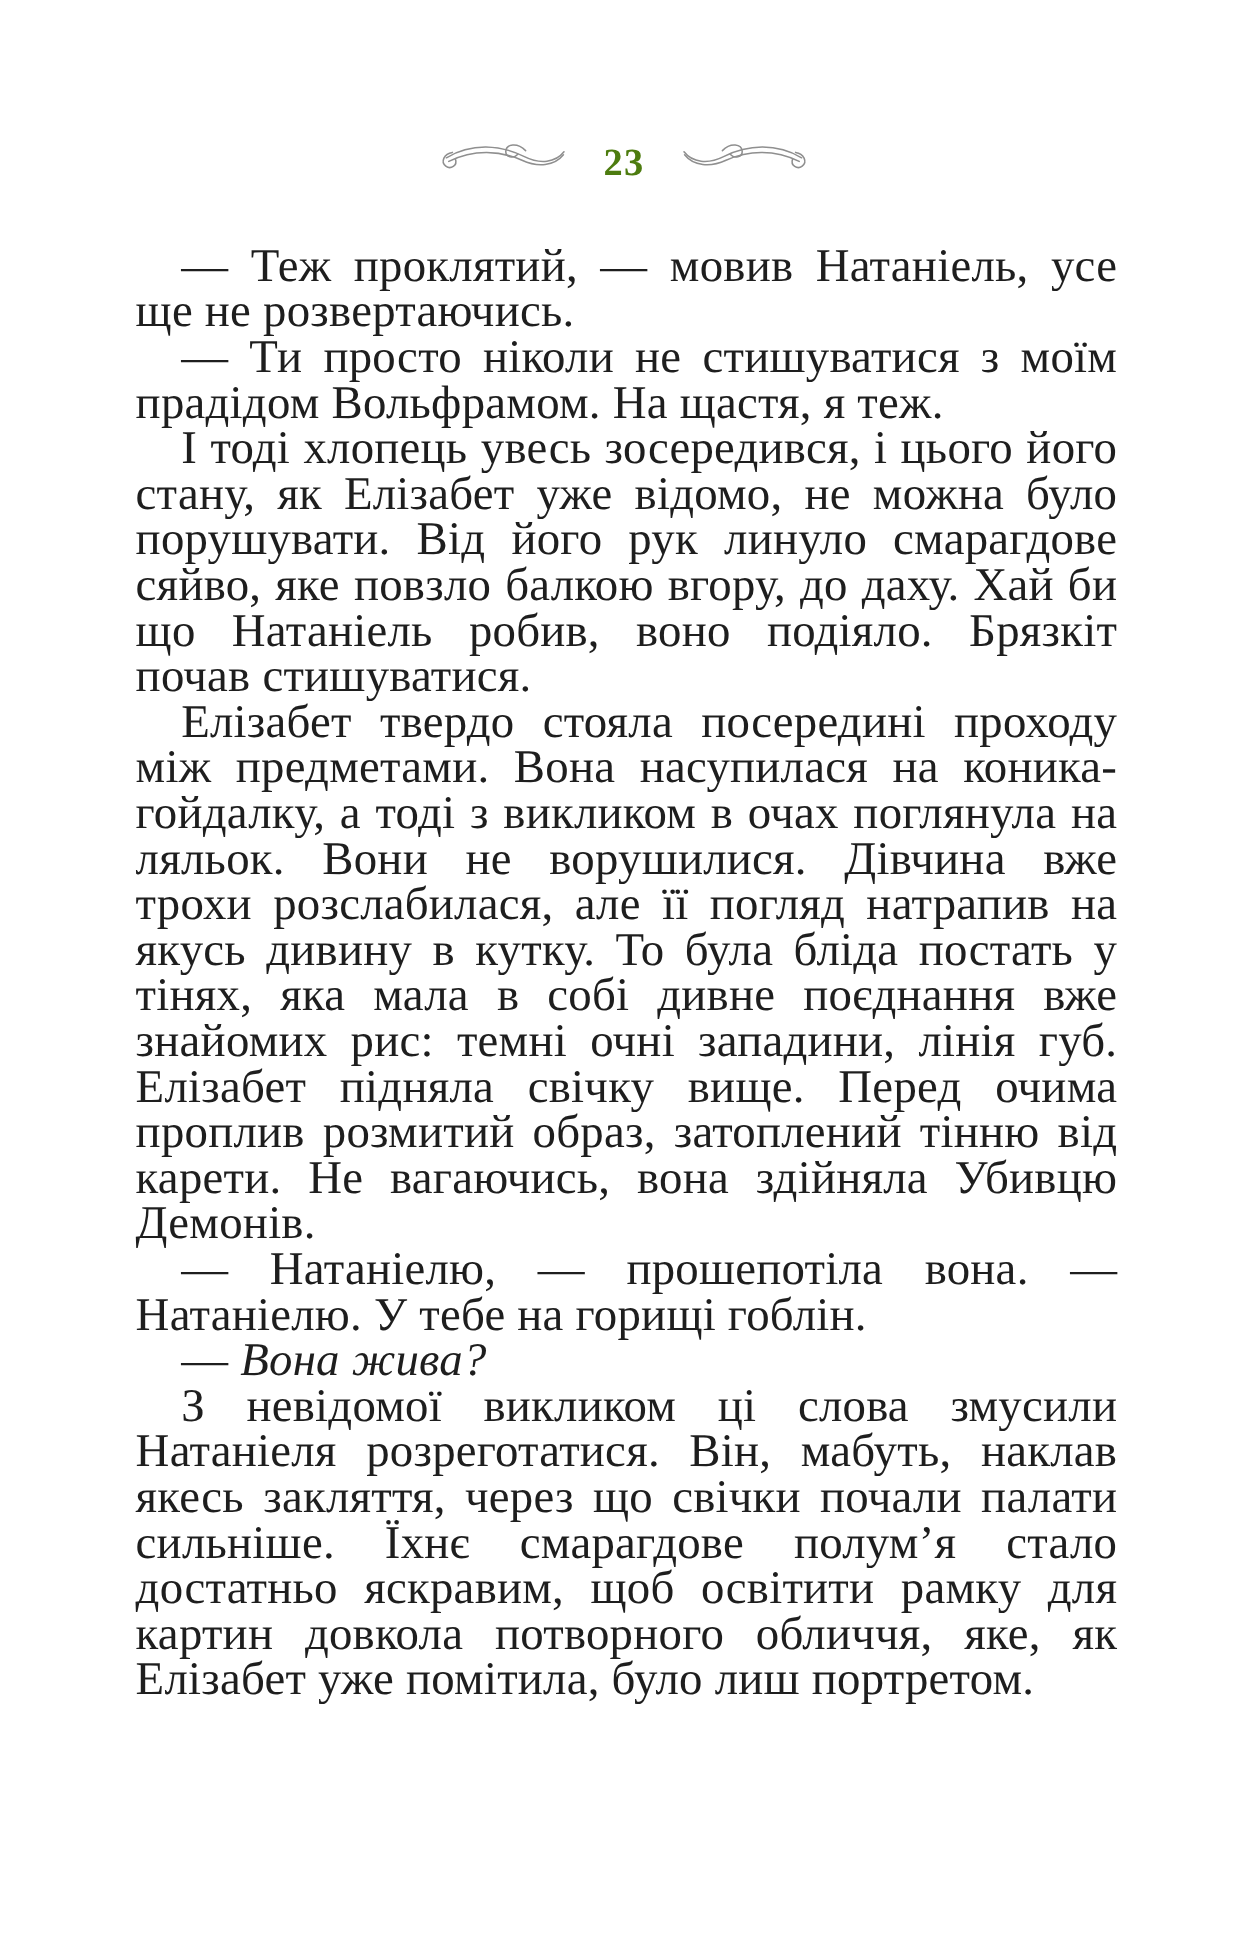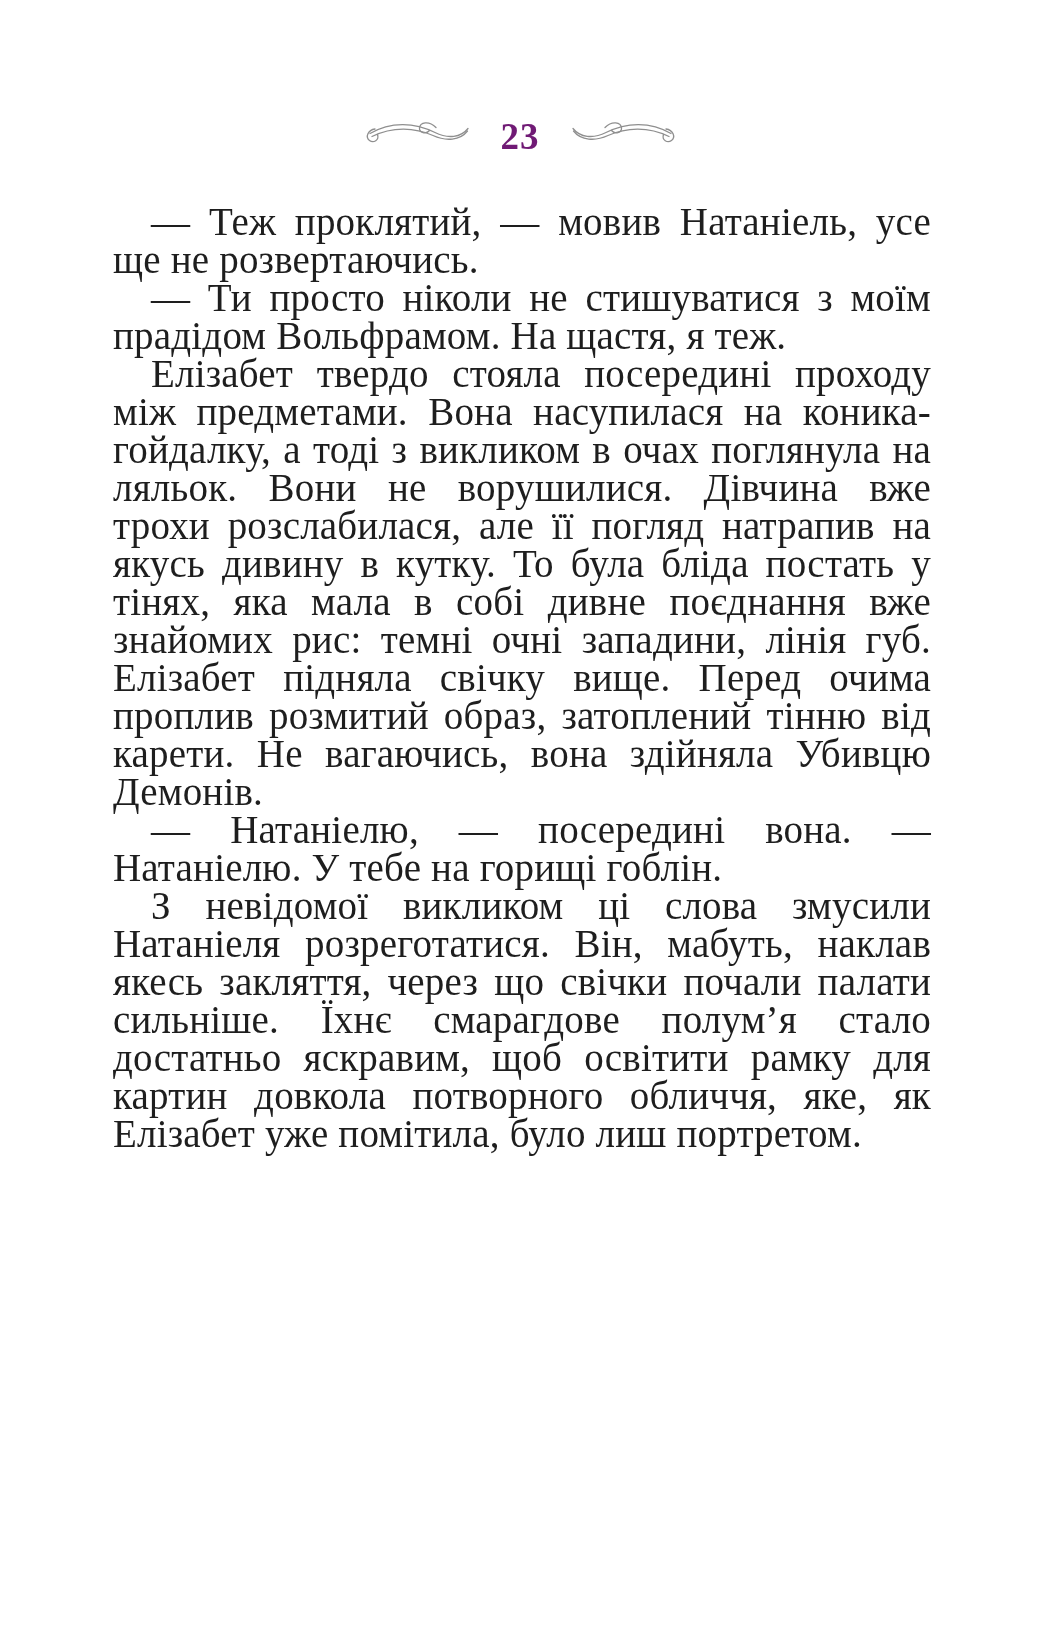--- a/index.html
+++ b/index.html
@@ -21,24 +21,24 @@
     top: 116px;
     left: 0;
     width: 1040px;
     display: flex;
     justify-content: center;
     align-items: center;
     gap: 30px;
     user-select: none;
   }
   .page-number {
-    font-size: 37px;
+    font-size: 32px;
     font-weight: 700;
     letter-spacing: 1px;
-    color: #701a75;
+    color: #4d7c0f;
     line-height: 1;
     transform: translateY(2px);
   }
   .flourish {
     display: inline-block;
     width: 108px;
     height: 34px;
   }
   .flourish svg { display: block; }
   .flourish-right svg { transform: scaleX(-1); }
@@ -87,18 +87,20 @@
           <path d="M9 18.5 C30 8 52 9.5 70 17.5 C83 23.5 97 22.5 104.5 13"></path>
           <path d="M73 9.5 C66 2.5 57 4 56.5 10 C56.2 15 63 16.5 66.5 12.5"></path>
         </g>
       </svg>
     </span>
   </header>
 
   <main class="text-block">
     <p>— Теж проклятий, — мовив Натаніель, усе ще не роз­вертаючись.</p>
     <p>— Ти просто ніколи не стишуватися з моїм прадідом Вольфрамом. На щастя, я теж.</p>
+    <p>І тоді хлопець увесь зосередився, і цього його стану, як Елізабет уже відомо, не можна було порушувати. Від його рук линуло смарагдове сяйво, яке повзло балкою вгору, до даху. Хай би що Натаніель робив, воно подіяло. Брязкіт почав стишуватися.</p>
     <p>Елізабет твердо стояла посередині проходу між пред­метами. Вона насупилася на коника-гойдалку, а тоді з викликом в очах поглянула на ляльок. Вони не вору­шилися. Дівчина вже трохи розслабилася, але її погляд натрапив на якусь дивину в кутку. То була бліда постать у тінях, яка мала в собі дивне поєднання вже знайомих рис: темні очні западини, лінія губ. Елізабет підняла свічку вище. Перед очима проплив розмитий образ, затоплений тінню від карети. Не вагаючись, вона здій­няла Убивцю Демонів.</p>
-    <p>— Натаніелю, — посередині вона. — Натаніелю. У те­бе на горищі гоблін.</p>
+    <p>— Натаніелю, — прошепотіла вона. — Натаніелю. У те­бе на горищі гоблін.</p>
+    <p><span>— </span><em>Вона жива?</em></p>
     <p>З невідомої викликом ці слова змусили Натаніеля роз­реготатися. Він, мабуть, наклав якесь закляття, через що свічки почали палати сильніше. Їхнє смарагдове по­лум’я стало достатньо яскравим, щоб освітити рамку для картин довкола потворного обличчя, яке, як Еліза­бет уже помітила, було лиш портретом.</p>
   </main>
 
 </div>
 
 </body></html>

